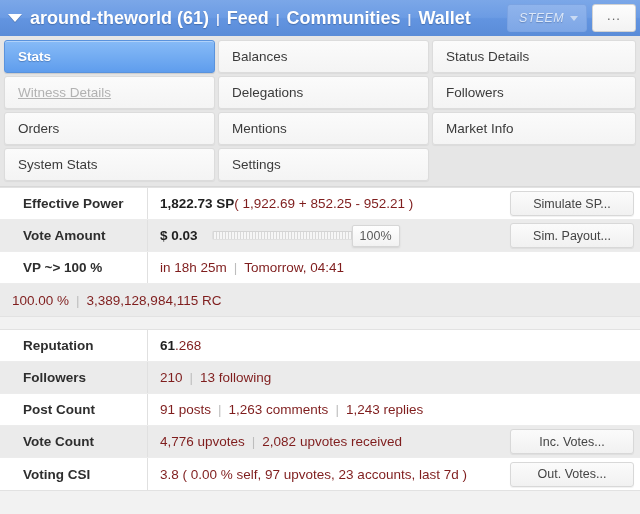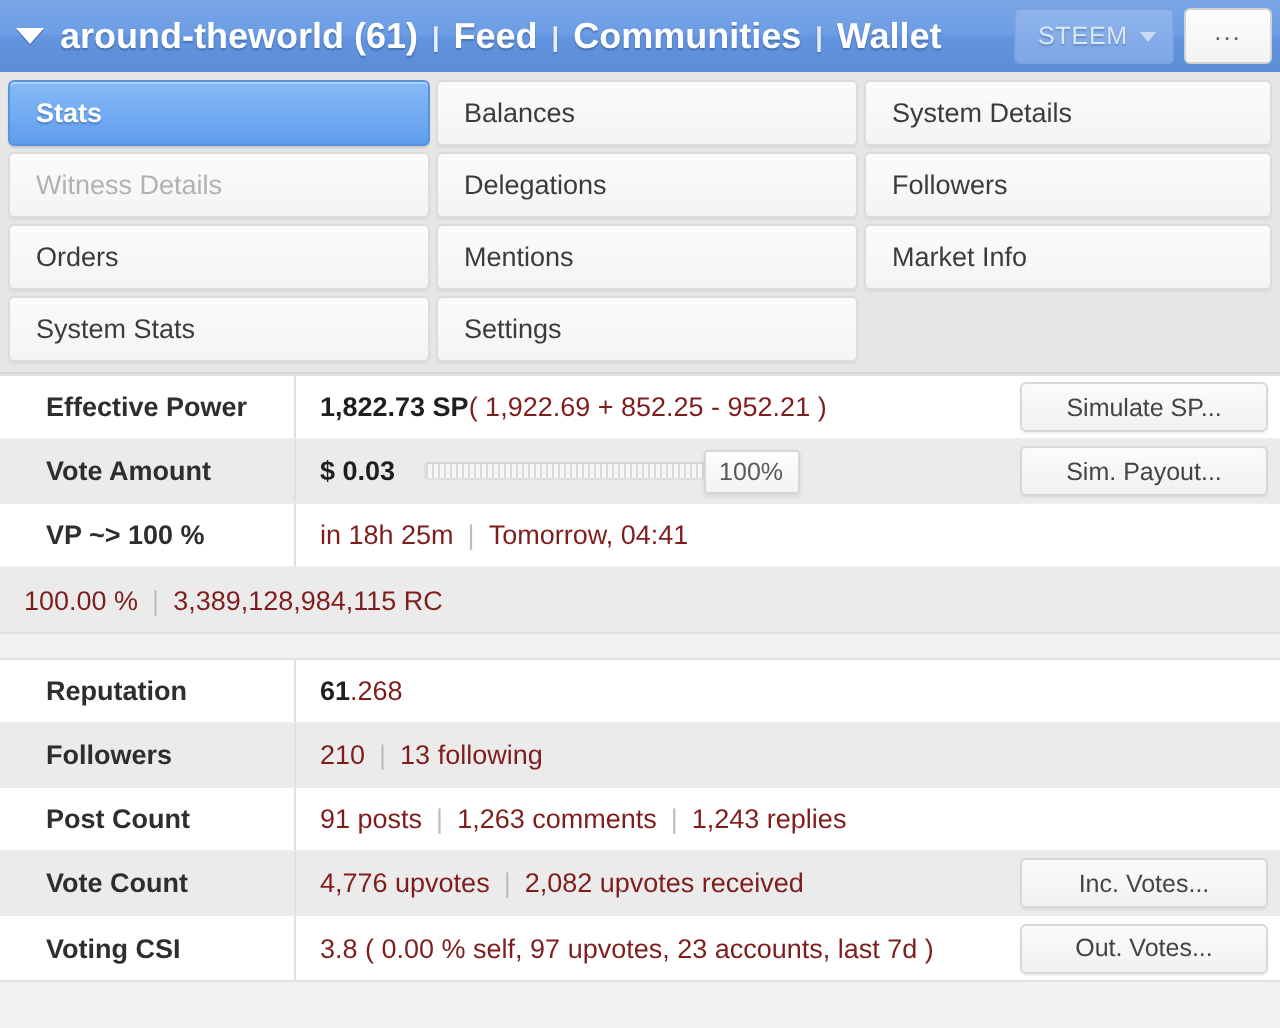--- a/index.html
+++ b/index.html
@@ -49,20 +49,21 @@
     display: flex; align-items: center; gap: 6px;
     height: 28px;
     padding: 0 8px 0 11px;
     background: linear-gradient(to bottom, #8fb4ec, #7ea7e6);
     border: 1px solid #7ba3e2;
     border-radius: 3px;
     color: #dbe7f8;
     font-size: 12.5px;
     letter-spacing: .4px;
     text-shadow: 0 1px 1px rgba(40,70,120,0.35);
+    font-style: italic;
   }
   .steem-caret {
     width: 0; height: 0;
     border-left: 4px solid transparent;
     border-right: 4px solid transparent;
     border-top: 5px solid #c9daf3;
   }
   .dots-btn {
     width: 44px; height: 28px;
     background: linear-gradient(to bottom, #fdfdfd, #f3f3f3);
@@ -100,21 +101,21 @@
     white-space: nowrap;
   }
   .tabbtn.active {
     background: linear-gradient(to bottom, #87bbf7 0%, #5f9ded 100%);
     border: 1px solid #5a93dd;
     color: #ffffff;
     font-weight: bold;
     text-shadow: 0 1px 1px rgba(30,70,130,0.4);
     box-shadow: inset 0 1px 0 rgba(255,255,255,0.35), 0 1px 1px rgba(0,0,0,0.12);
   }
-  .tabbtn.disabled { color: #b2b2b2; }
+  .tabbtn.disabled { color: #b2b2b2; text-decoration: underline; }
   .tabbtn.empty {
     background: transparent;
     border: none;
     box-shadow: none;
   }
 
   
   .tablewrap { padding: 0; background: #ffffff; }
   .tgroup { border-top: 1px solid #e2e2e2; border-bottom: 1px solid #e2e2e2; }
   .tgap { height: 12px; background: #f2f2f2; }
@@ -218,21 +219,21 @@
 
   <div class="tabzone">
     <div class="tabgrid" id="tabgrid">
         <div class="tabbtn active">
           <span>Stats</span>
         </div>
         <div class="tabbtn">
           <span>Balances</span>
         </div>
         <div class="tabbtn">
-          <span>System Details</span>
+          <span>Status Details</span>
         </div>
         <div class="tabbtn disabled">
           <span>Witness Details</span>
         </div>
         <div class="tabbtn">
           <span>Delegations</span>
         </div>
         <div class="tabbtn">
           <span>Followers</span>
         </div>

